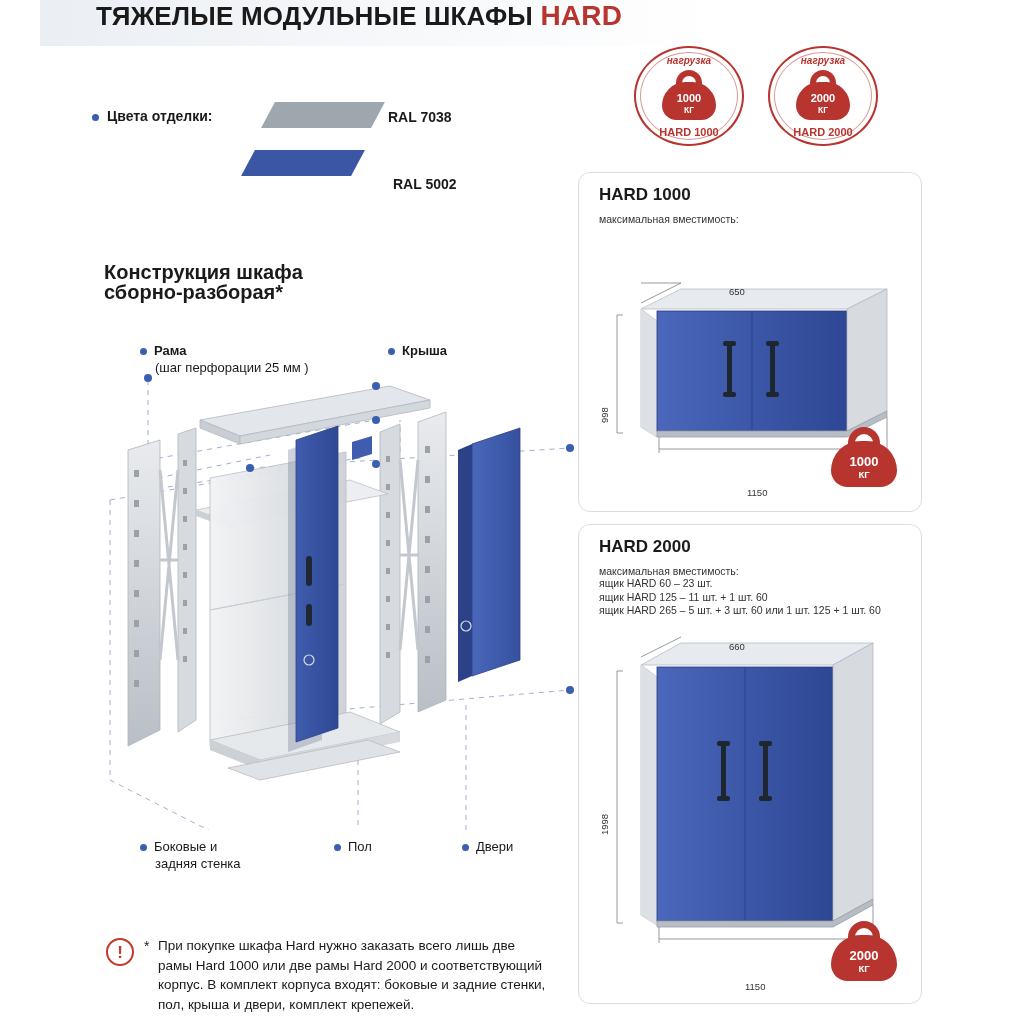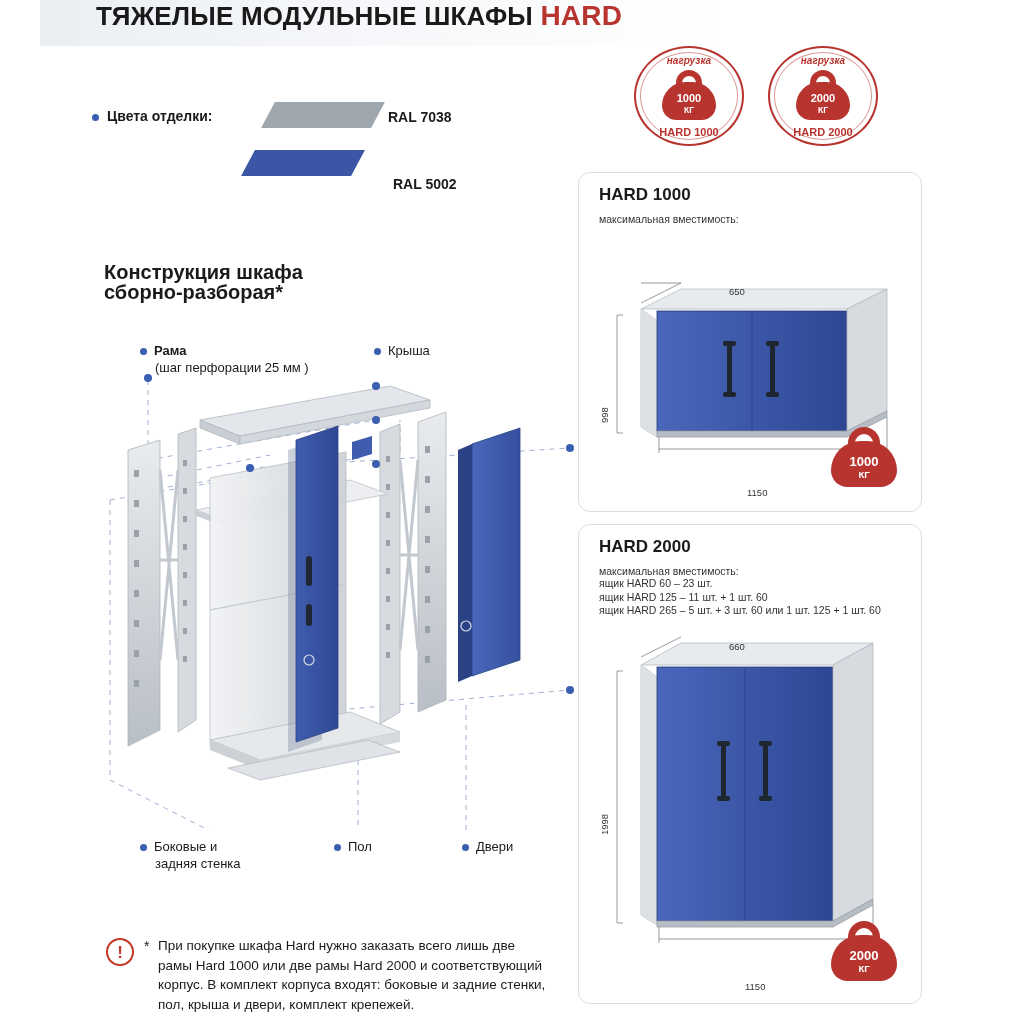--- a/index.html
+++ b/index.html
@@ -54,21 +54,21 @@
   }
 
   
   .lbl{
     position:absolute; font-size:13px; line-height:17px;
     white-space:nowrap;
   }
   .lbl .bullet{ margin-right:7px; }
 
   .lbl-rama{ left:140px; top:342px; }
-  .lbl-krysha{ left:374px; top:342px; }
+  .lbl-krysha{ left:388px; top:342px;font-weight:bold; }
   .lbl-bok{ left:140px; top:838px; }
   .lbl-pol{ left:334px; top:838px;text-align:right; }
   .lbl-dveri{ left:462px; top:838px; }
 
   
   .diagram{ position:absolute; left:100px; top:360px; width:480px; height:470px; }
 
   
   .note-icon{
     position:absolute; left:106px; top:938px;

